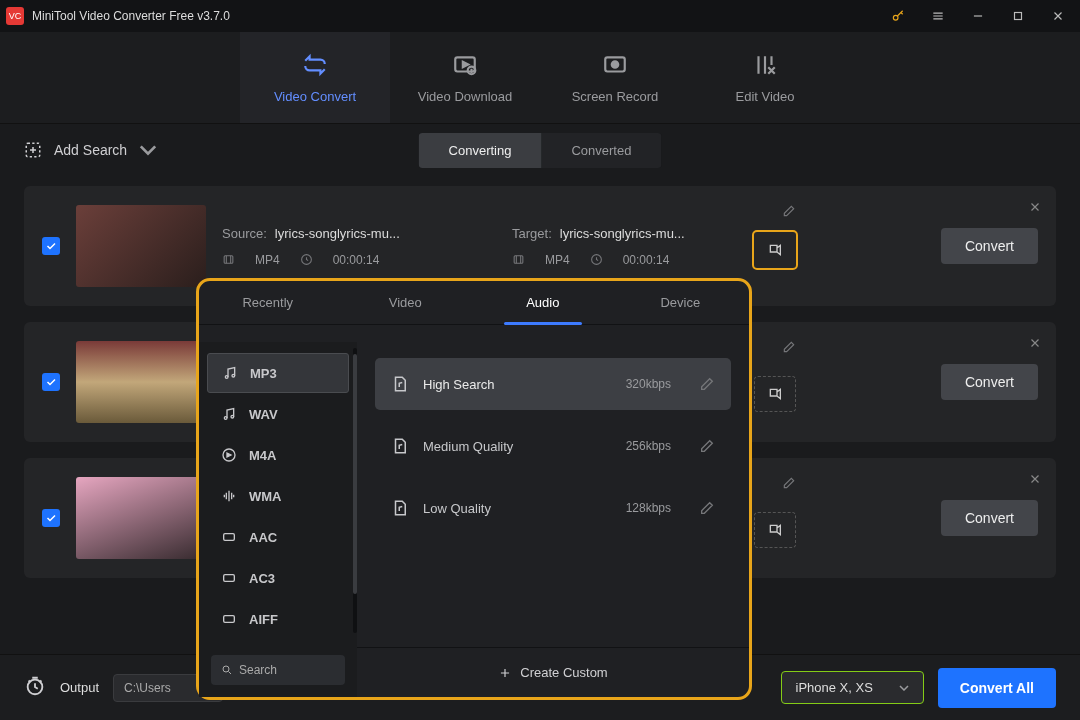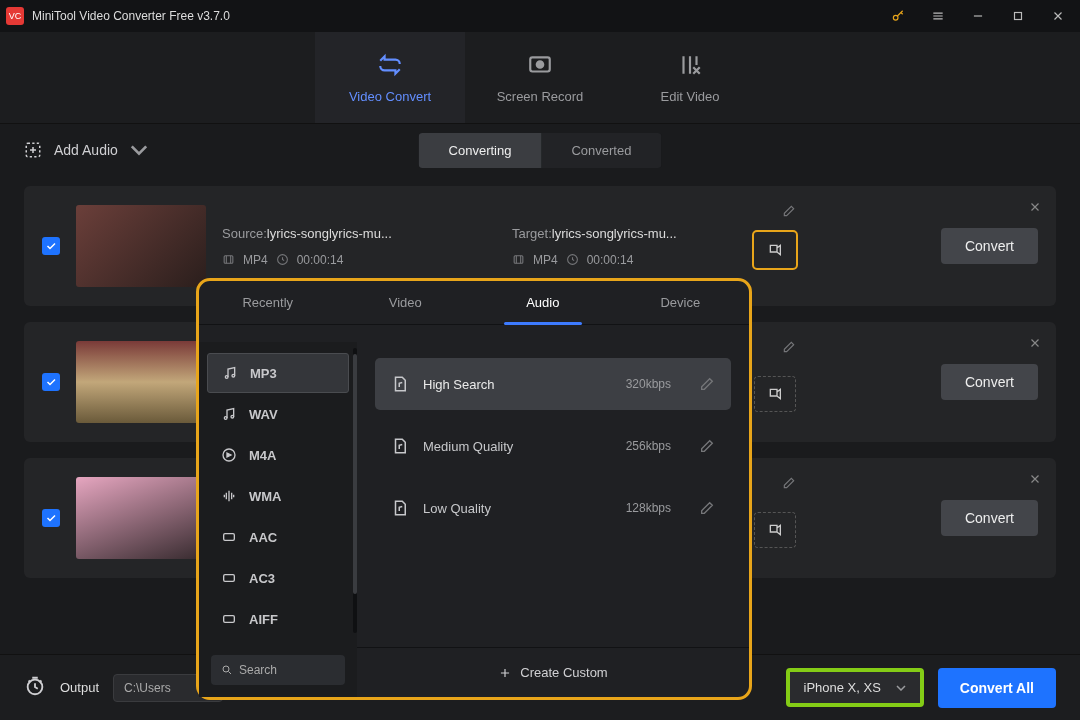--- a/index.html
+++ b/index.html
@@ -48,22 +48,22 @@
   .row{background:var(--row);border-radius:6px;padding:16px 18px;display:flex;align-items:center;gap:16px;margin-bottom:16px;position:relative;height:120px;}
   .chk{width:18px;height:18px;border-radius:3px;background:#1e73ff;display:flex;align-items:center;justify-content:center;}
   .chk svg{width:12px;height:12px;color:#fff;}
   .thumb{width:130px;height:82px;border-radius:3px;background:#444;overflow:hidden;position:relative;}
   .thumb-g1{background:linear-gradient(135deg,#6b3f3a,#2a1e1c);}
   .thumb-g2{background:linear-gradient(180deg,#7a3a38 0%, #c2a77a 50%, #6a5a3a 100%);}
   .thumb-g3{background:linear-gradient(160deg,#e6a6c0,#362a2e);}
   .meta{flex:1;display:grid;grid-template-columns:260px 1fr;gap:0 30px;row-gap:12px;align-items:center;}
   .lbl{font-size:13px;color:var(--text-dim);}
   .val{font-size:13px;color:#dcdcdc;white-space:nowrap;overflow:hidden;text-overflow:ellipsis;max-width:170px;}
-  .pair{display:flex;align-items:center;}
-  .badges{display:flex;align-items:center;gap:8px;}
+  .pair{display:flex;align-items:center;gap:8px;}
+  .badges{display:flex;align-items:center;gap:20px;}
   .badges svg{width:13px;height:13px;color:var(--muted);}
   .badges span{font-size:12px;color:var(--text-dim);}
   .pencil{position:absolute;color:var(--muted);}
   .target-box{border:1px dashed #555;border-radius:4px;width:42px;height:36px;display:flex;align-items:center;justify-content:center;color:#ccc;position:absolute;}
   .target-box svg{width:16px;height:16px;}
   .target-box.hl{border:none;outline:2px solid var(--gold);outline-offset:0;border-radius:3px;}
   .closex{position:absolute;right:14px;top:14px;color:#888;}
   .closex svg{width:14px;height:14px;}
   .cbtn{position:absolute;right:18px;top:50%;transform:translateY(-50%);background:var(--btn);border-radius:4px;padding:10px 24px;font-size:14px;color:#eee;}
   
@@ -86,21 +86,21 @@
   .q-item.active{background:#3d3f44;color:#eaeaea;}
   .q-rate{margin-left:auto;color:var(--text-dim);font-size:12px;}
   .q-item .edit{width:16px;height:16px;color:var(--muted);margin-left:14px;}
   .create{position:absolute;left:0;right:0;bottom:0;height:50px;border-top:1px solid #111214;display:flex;align-items:center;justify-content:center;gap:8px;color:#d0d0d3;font-size:13px;}
   
   .bottom{position:absolute;left:0;right:0;bottom:0;height:66px;background:#1c1d1f;border-top:1px solid #111;display:flex;align-items:center;padding:0 24px;gap:14px;}
   .clock{color:#cfcfd2;}
   .clock svg{width:22px;height:22px;}
   .out-lbl{font-size:13px;color:#dedede;}
   .out-box{background:#2a2b2e;border:1px solid #3a3b3e;border-radius:4px;padding:6px 10px;font-size:12px;color:#aaa;width:110px;white-space:nowrap;overflow:hidden;}
-  .device-dd{margin-left:auto;background:#2a2b2e;border:4px solid #84cc16;border-radius:4px;padding:8px 14px;font-size:13px;color:#ddd;display:flex;align-items:center;gap:15px;}
+  .device-dd{margin-left:auto;background:#2a2b2e;border:1px solid #84cc16;border-radius:4px;padding:8px 14px;font-size:13px;color:#ddd;display:flex;align-items:center;gap:26px;}
   .convall{background:var(--primary);color:#fff;font-size:14px;font-weight:600;padding:12px 22px;border-radius:4px;}
   .caret{width:10px;height:6px;}
   
   .row .pencil{right:260px;top:18px;}
   .row .target-box{right:260px;top:54px;}
   .row1 .target-box{right:260px;top:46px;}
 </style>
 </head>
 <body>
 
@@ -142,20 +142,31 @@
           <path d="M3 8l4-4v3h10a4 4 0 014 4"></path>
           <path d="M21 16l-4 4v-3H7a4 4 0 01-4-4"></path>
         </svg>
       </div>
     <div class="nav-lbl">Video Convert</div>
   </div>
   <div class="nav-item">
     <div class="nav-ico">
         <svg viewBox="0 0 24 24" fill="none" stroke="currentColor" stroke-width="2">
           <rect x="3" y="5" width="18" height="13" rx="2"></rect>
+          <polygon points="10,9 10,14 15,11.5" fill="currentColor"></polygon>
+          <circle cx="18" cy="17" r="3.5"></circle>
+          <path d="M18 15.5v3M16.8 17.3L18 18.5l1.2-1.2"></path>
+        </svg>
+      </div>
+    <div class="nav-lbl">Video Download</div>
+  </div>
+  <div class="nav-item">
+    <div class="nav-ico">
+        <svg viewBox="0 0 24 24" fill="none" stroke="currentColor" stroke-width="2">
+          <rect x="3" y="5" width="18" height="13" rx="2"></rect>
           <circle cx="12" cy="11.5" r="3" fill="currentColor"></circle>
         </svg>
       </div>
     <div class="nav-lbl">Screen Record</div>
   </div>
   <div class="nav-item">
     <div class="nav-ico">
         <svg viewBox="0 0 24 24" fill="none" stroke="currentColor" stroke-width="2">
           <path d="M6 4v16M12 4v16M18 4v8"></path>
           <path d="M15 14l6 6M21 14l-6 6"></path>
@@ -164,21 +175,21 @@
     <div class="nav-lbl">Edit Video</div>
   </div>
 </div>
 
 <div class="toolbar">
   <div class="addfiles">
     <svg viewBox="0 0 24 24" fill="none" stroke="currentColor" stroke-width="2">
         <rect x="3" y="3" width="18" height="18" rx="2" stroke-dasharray="3,3"></rect>
         <path d="M12 8v8M8 12h8"></path>
       </svg>
-    <span>Add Audio</span>
+    <span>Add Search</span>
     <svg class="caret" viewBox="0 0 10 6">
         <path d="M1 1l4 4 4-4" stroke="#9a9b9e" stroke-width="1.5" fill="none"></path>
       </svg>
   </div>
   <div class="spacer"></div>
   <div style="position:absolute;left:50%;transform:translateX(-50%);">
     <div class="seg">
       <div class="seg-btn active">Converting</div>
       <div class="seg-btn inactive">Converted</div>
     </div>

